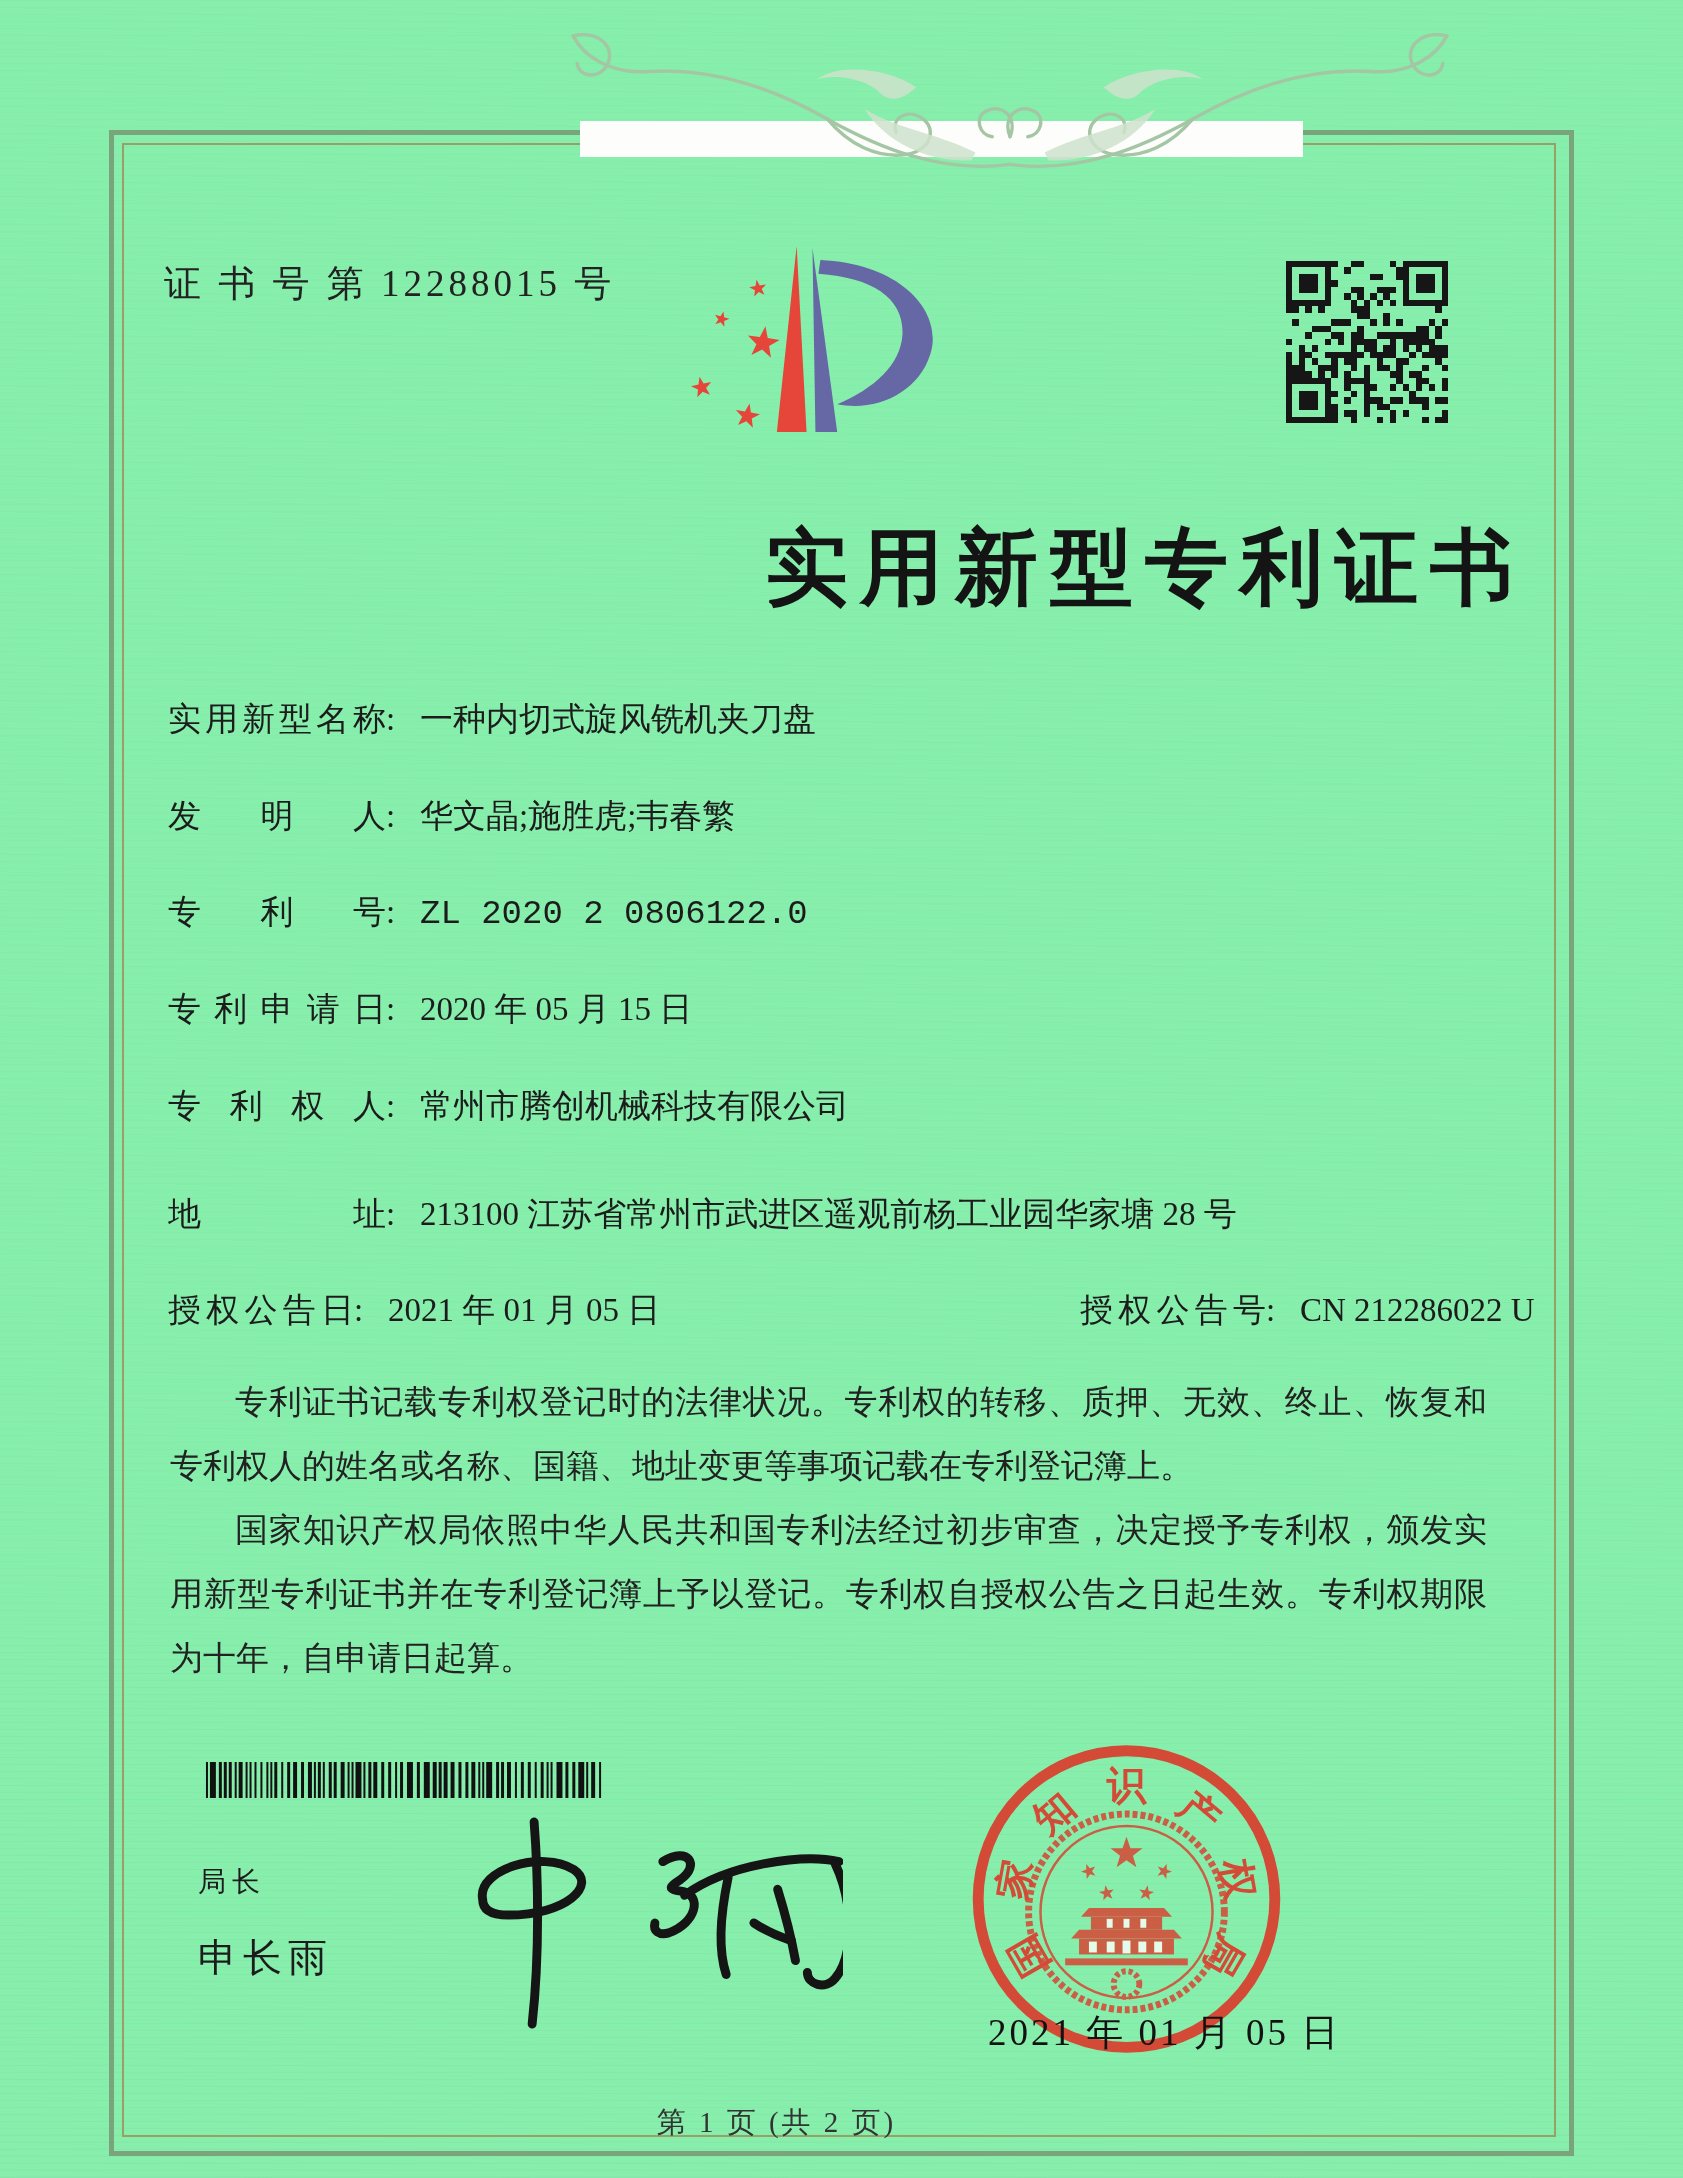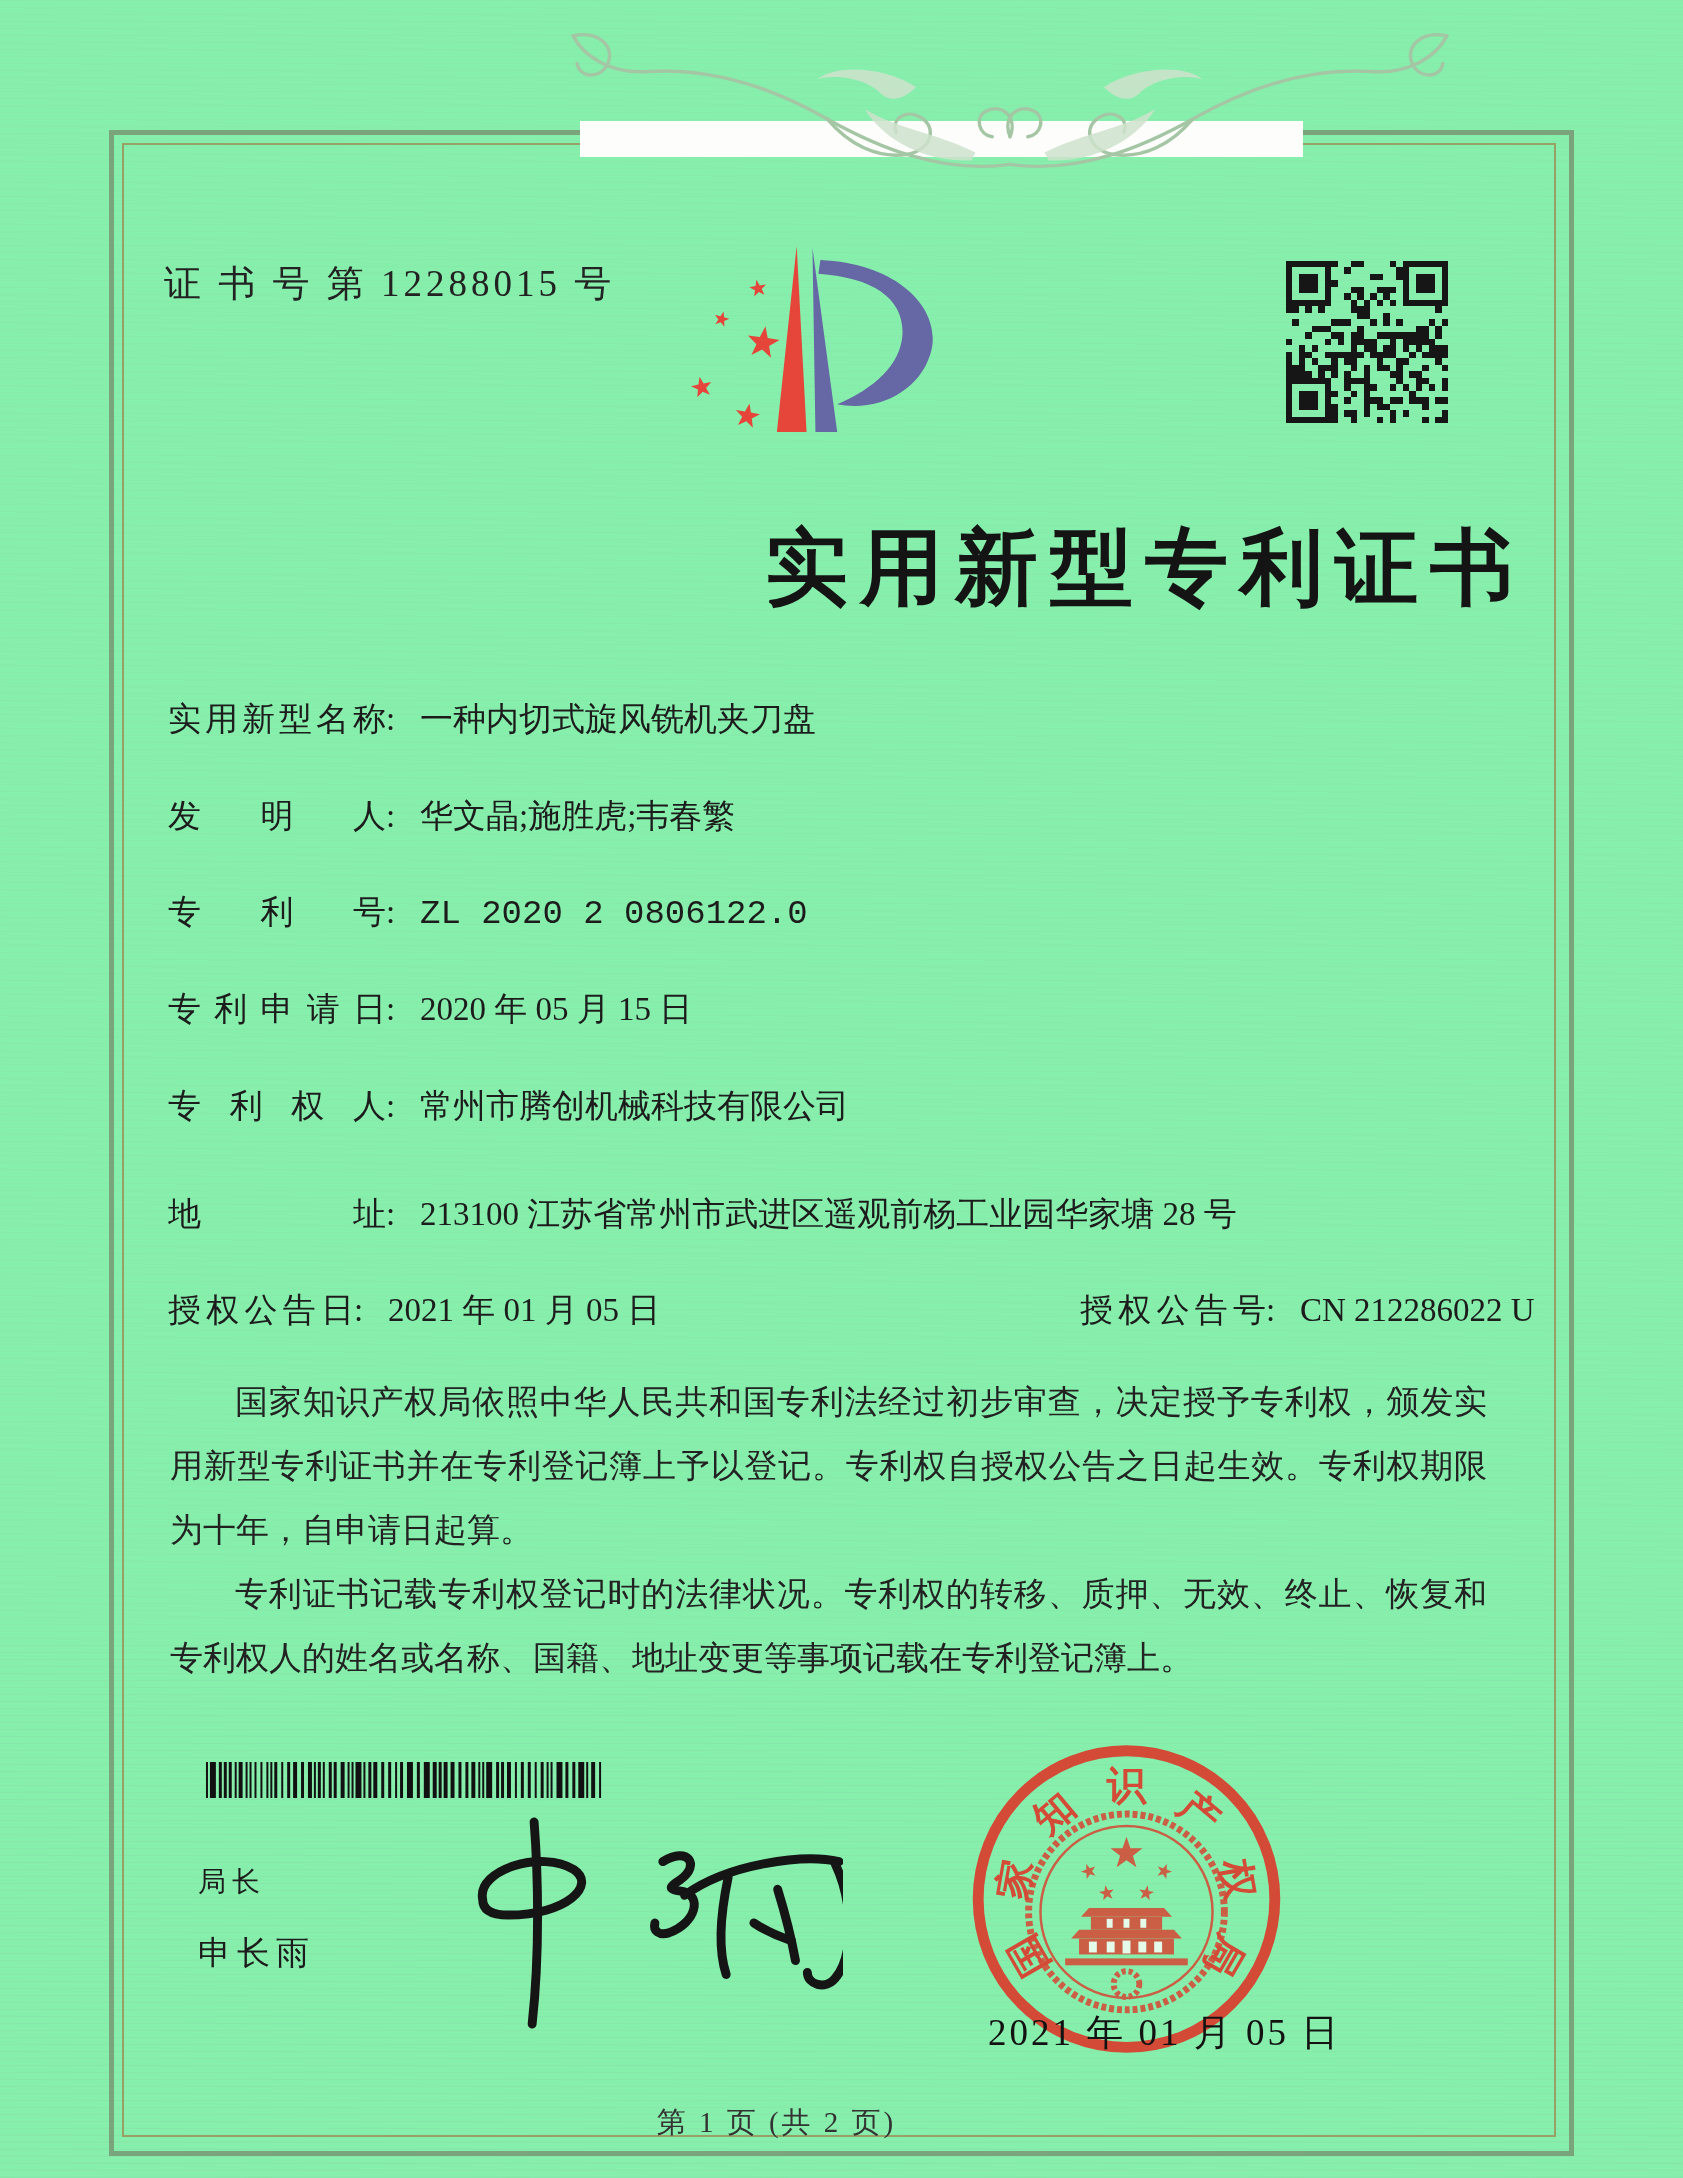--- a/index.html
+++ b/index.html
@@ -49,21 +49,21 @@
 
   .paras{position:absolute; left:170px; top:1370px; width:1317px; z-index:4;
     font-size:33px; line-height:64px; text-align:justify; color:#222;}
   .paras p{margin:0; text-indent:65px;}
 
   .barcode{position:absolute; left:204px; top:1762px; width:404px; height:36px; z-index:4;}
 
   .signer-title{position:absolute; left:198px; top:1863px; z-index:4;
     font-family:"Liberation Sans","DejaVu Sans",sans-serif; font-size:28px; font-weight:500; letter-spacing:6px;}
   .signer-name{position:absolute; left:198px; top:1931px; z-index:4;
-    font-family:Liberation Mono, monospace; font-size:33px; font-weight:500; letter-spacing:6px;}
+    font-family:Liberation Mono, monospace; font-size:39px; font-weight:500; letter-spacing:6px;}
   .signature{position:absolute; left:447px; top:1804px; width:396px; height:236px; z-index:4;}
   .signature path{stroke:#151515; stroke-width:9; fill:none; stroke-linecap:round; stroke-linejoin:round;}
 
   .seal{position:absolute; left:962px; top:1729px; width:329px; height:352px; z-index:5; opacity:.9; color:var(--seal-red,#dc3a2b);}
   .seal-char{font-size:40px; font-weight:700; fill:var(--seal-red,#dc3a2b);
     font-family:"Liberation Serif","DejaVu Serif",serif; text-anchor:middle; dominant-baseline:central;}
   .seal-date{position:absolute; left:988px; top:2008px; z-index:6; font-size:37px; letter-spacing:3px; color:#121212;}
 
   .footer{position:absolute; left:0; top:2103px; width:1505px; text-align:center; z-index:4;
     font-size:29px; letter-spacing:3px; color:#333;padding-left:24px;}
@@ -440,22 +440,22 @@
       <span class="row-colon">:</span>
       <span class="row-value">2021 年 01 月 05 日</span>
     <span class="grant-right">
       <span class="grant-label">授权公告号</span>
         <span class="row-colon">:</span>
         <span class="row-value">CN 212286022 U</span>
     </span>
   </div>
 
   <div class="paras">
+    <p>专利证书记载专利权登记时的法律状况。专利权的转移、质押、无效、终止、恢复和专利权人的姓名或名称、国籍、地址变更等事项记载在专利登记簿上。</p>
     <p>国家知识产权局依照中华人民共和国专利法经过初步审查，决定授予专利权，颁发实用新型专利证书并在专利登记簿上予以登记。专利权自授权公告之日起生效。专利权期限为十年，自申请日起算。</p>
-    <p>专利证书记载专利权登记时的法律状况。专利权的转移、质押、无效、终止、恢复和专利权人的姓名或名称、国籍、地址变更等事项记载在专利登记簿上。</p>
   </div>
 
   <svg class="barcode" viewBox="0 0 408 36" preserveAspectRatio="none" aria-hidden="true">
     <g id="barcode-bars" fill="#111">
         <rect x="2" y="0" width="2" height="36"></rect>
         <rect x="6" y="0" width="6" height="36"></rect>
         <rect x="15" y="0" width="3" height="36"></rect>
         <rect x="20" y="0" width="3" height="36"></rect>
         <rect x="25" y="0" width="3" height="36"></rect>
         <rect x="31" y="0" width="2" height="36"></rect>

